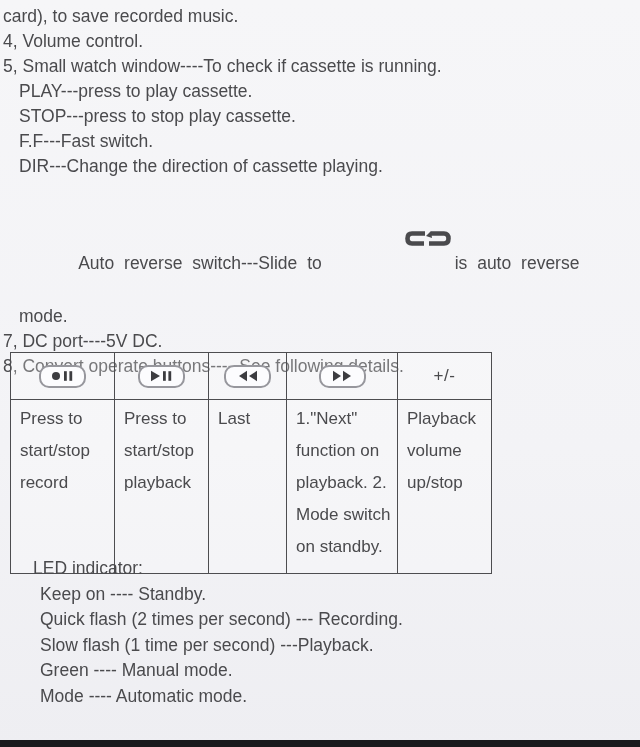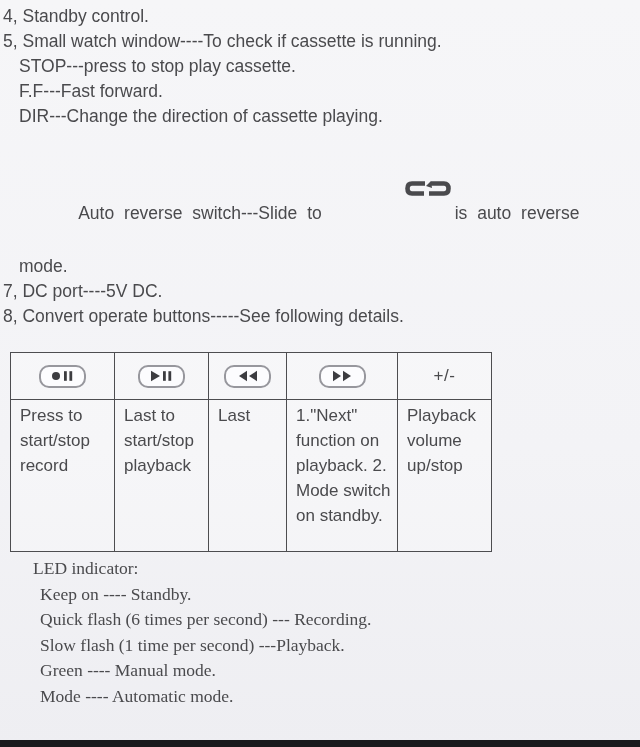--- a/index.html
+++ b/index.html
@@ -47,57 +47,59 @@
   .btn-table col.c1{width:104px;} .btn-table col.c2{width:94px;}
   .btn-table col.c3{width:78px;}  .btn-table col.c4{width:111px;}
   .btn-table col.c5{width:94px;}
   .btn-table tr.hdr td{
     height:47px;
     text-align:center; vertical-align:middle;
   }
   .btn-table tr.bdy td{
     vertical-align:top;
     padding:3px 6px 10px 9px;
-    line-height:25px;
+    line-height:32px;
     height:152px;
     margin-left:36px;
   }
   .pill{
     display:inline-flex; align-items:center; justify-content:center;
     gap:3px;
     width:47px; height:23px;
     border:2px solid #97979d;
     border-radius:10px;
     background:#fcfcfe;
   }
   .pill svg{ display:block; }
   .plain-hdr{ font-size:17px; letter-spacing:0.5px; }
   
   .led-block{
     position:absolute; top:556px; left:33px; right:8px;
   }
-  .led-block .line{ line-height:25.6px;font-family:Liberation Serif, serif; }
+  .led-block .line{ line-height:25.6px; }
   .led-line{ padding-left:7px; }
   
   .bottom-bar{
     position:absolute; left:0; bottom:0;
     width:100%; height:7px;
     background:#1a1a1d;
   }
 </style>
 </head>
 <body>
 
 <div class="page">
 
   <div class="text-block">
-    <div class="line">4, Standby control.</div>
+    <div class="line">card), to save recorded music.</div>
+    <div class="line">4, Volume control.</div>
     <div class="line">5, Small watch window----To check if cassette is running.</div>
+    <div class="line indent">PLAY---press to play cassette.</div>
     <div class="line indent">STOP---press to stop play cassette.</div>
-    <div class="line indent">F.F---Fast forward.</div>
+    <div class="line indent">F.F---Fast switch.</div>
     <div class="line indent">DIR---Change the direction of cassette playing.</div>
 
     <div class="line indent justify">
       <span>Auto reverse switch---Slide to</span><span class="ar-icon">
         <svg width="46" height="17" viewBox="0 0 46 17">
           <path d="M20 3.5 H7 Q2.5 3.5 2.5 8.5 Q2.5 13.5 7 13.5 H19" fill="none" stroke="#4a4a4d" stroke-width="4.6"></path>
           <path d="M24 13.5 H39 Q43.5 13.5 43.5 8.5 Q43.5 3.5 39 3.5 H26" fill="none" stroke="#4a4a4d" stroke-width="4.6"></path>
           <path d="M26 1 L21 6 L27 8 Z" fill="#4a4a4d"></path>
         </svg>
       </span><span>is auto reverse</span>
@@ -149,31 +151,31 @@
           <svg width="22" height="12" viewBox="0 0 22 12">
             <polygon points="2,0.8 2,11.2 10,6" fill="#3c3c40"></polygon>
             <polygon points="12,0.8 12,11.2 20,6" fill="#3c3c40"></polygon>
           </svg>
         </span>
       </td>
       <td class="plain-hdr">+/-</td>
     </tr>
     <tr class="bdy">
       <td>Press to start/stop record</td>
-      <td>Last to start/stop playback</td>
+      <td>Press to start/stop playback</td>
       <td>Last</td>
       <td>1."Next" function on playback. 2. Mode switch on standby.</td>
       <td>Playback volume up/stop</td>
     </tr>
   </tbody>
     </table>
 
   <div class="led-block">
     <div class="line">LED indicator:</div>
     <div class="line led-line">Keep on ---- Standby.</div>
-    <div class="line led-line">Quick flash (6 times per second) --- Recording.</div>
+    <div class="line led-line">Quick flash (2 times per second) --- Recording.</div>
     <div class="line led-line">Slow flash (1 time per second) ---Playback.</div>
     <div class="line led-line">Green ---- Manual mode.</div>
     <div class="line led-line">Mode ---- Automatic mode.</div>
   </div>
 
   <div class="bottom-bar"></div>
 </div>
 
 </body></html>

